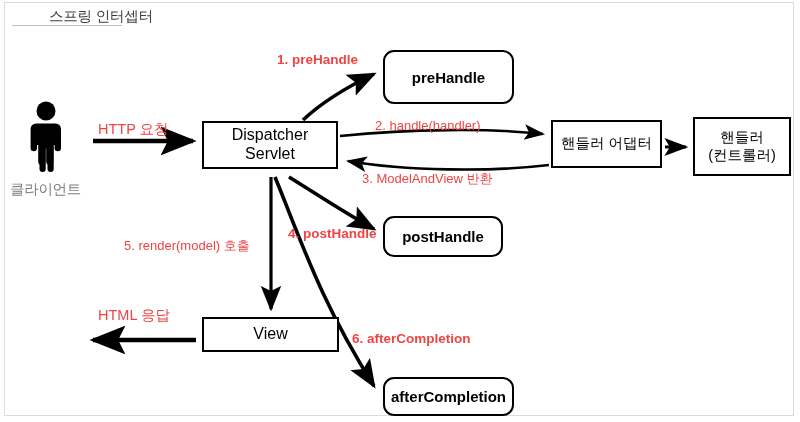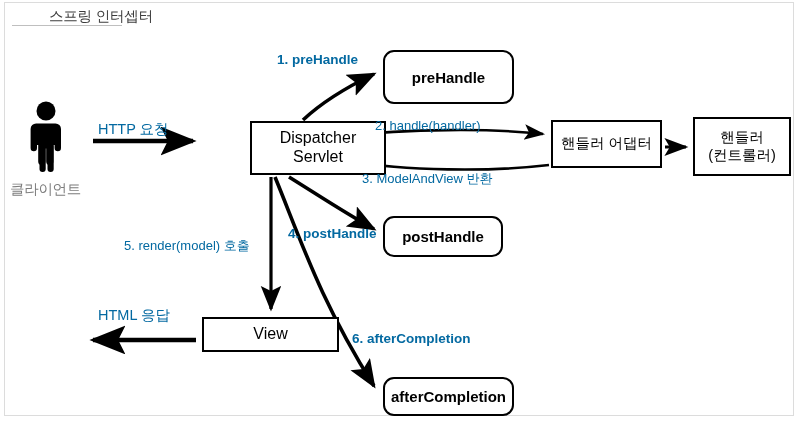--- a/index.html
+++ b/index.html
@@ -65,32 +65,32 @@
     line-height: 1.18;
   }
   .node.rounded {
     border: 2.5px solid #000000;
     border-radius: 11px;
     font-size: 15px;
     font-weight: bold;
   }
   .node.ko { font-size: 14.5px; }
 
-  #node-dispatcher { left: 202px; top: 121px; width: 136px; height: 54px; margin-left: 48px; }
+  #node-dispatcher { left: 202px; top: 121px; width: 136px; height: 48px; }
   #node-prehandle  { left: 383px; top: 50px;  width: 131px; height: 54px; }
   #node-posthandle { left: 383px; top: 216px; width: 120px; height: 41px; }
   #node-aftercompletion { left: 383px; top: 377px; width: 131px; height: 39px; }
   #node-handler-adapter { left: 551px; top: 120px; width: 111px; height: 48px; }
   #node-handler { left: 693px; top: 117px; width: 98px; height: 59px; }
   #node-view { left: 202px; top: 317px; width: 137px; height: 35px; }
 
   
   .label {
     position: absolute;
-    color: #0369a1;
+    color: #ef4444;
     font-size: 13.5px;
     font-weight: bold;
     white-space: nowrap;
   }
   .label.plain {
     font-weight: normal;
     font-size: 14.5px;
   }
   #lbl-client {
     left: 10px; top: 180px;

